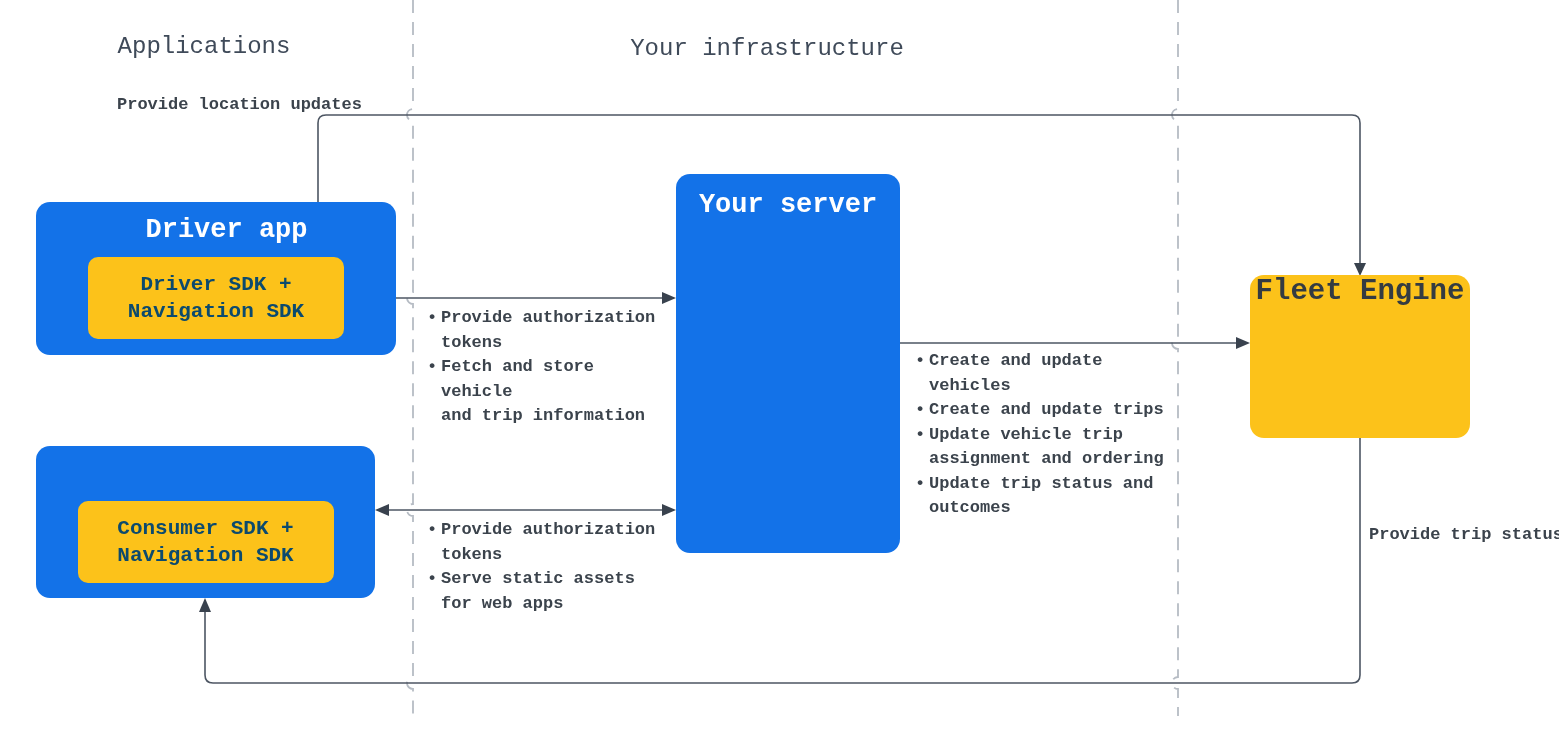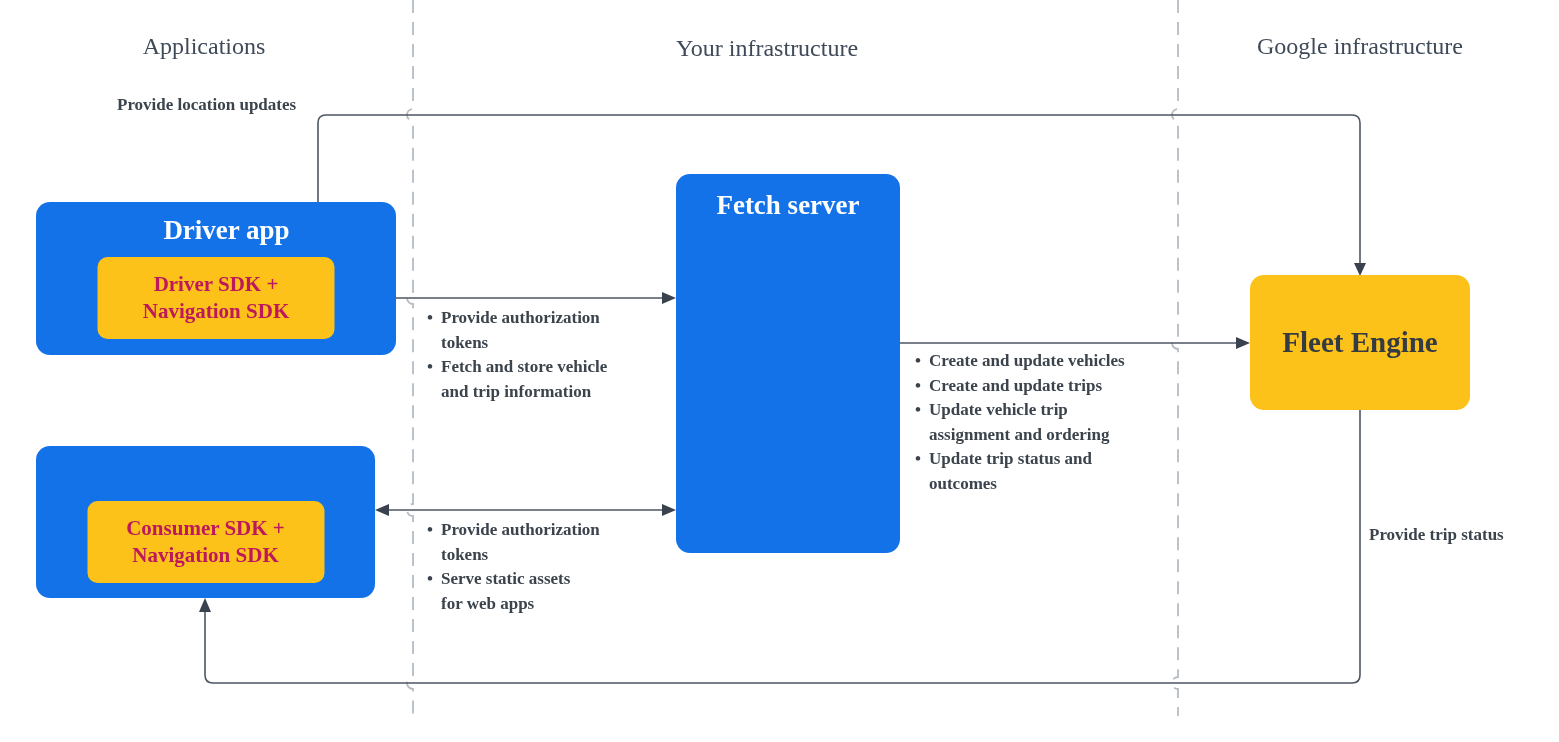--- a/index.html
+++ b/index.html
@@ -1,44 +1,44 @@
 <!DOCTYPE html>
 <html><head>
 <meta charset="utf-8">
 <style>
   html,body{margin:0;padding:0;background:#fff;}
   .canvas{
     position:relative;width:1559px;height:742px;background:#ffffff;
-    font-family:Liberation Serif, serif;overflow:hidden;
+    font-family:Liberation Mono, monospace;overflow:hidden;
   }
   svg.wires{position:absolute;left:0;top:0;width:1559px;height:742px;}
   .wire{fill:none;stroke:#4d5663;stroke-width:1.6px;}
   .lane{fill:none;stroke:#b6bcc4;stroke-width:1.8px;stroke-dasharray:13 9;}
   .ahead{fill:#39424e;stroke:none;}
 
   .col-header{position:absolute;font-size:24px;color:#3f4a59;text-align:center;white-space:nowrap;}
   .h-apps{left:54px;top:33px;width:300px;}
   .h-your{left:617px;top:35px;width:300px;}
   .h-google{left:1210px;top:33px;width:300px;}
 
   .node{position:absolute;background:#1372e8;border-radius:14px;color:#fff;}
   .driver{left:36px;top:202px;width:339px;height:153px;padding-left:21px;}
   .consumer{left:36px;top:446px;width:339px;height:152px;}
   .server{left:676px;top:174px;width:224px;height:379px;}
   .node-title{font-weight:bold;font-size:27px;text-align:center;margin-top:13px;}
   .server .node-title{margin-top:16px;}
   .sdk{
-    position:absolute;left:50%;transform:translateX(-50%);top:55px;width:237px;height:82px;
-    background:#fcc21a;border-radius:10px;color:#be185d;font-weight:bold;font-size:21px;
+    position:absolute;left:50%;transform:translateX(-50%);top:55px;width:256px;height:82px;
+    background:#fcc21a;border-radius:10px;color:#0c4a6e;font-weight:bold;font-size:21px;
     text-align:center;display:flex;align-items:center;justify-content:center;line-height:1.3;
     padding:0 8px;box-sizing:border-box;
   }
   .fleet{
-    position:absolute;left:1250px;top:275px;width:220px;height:135px;background:#fcc21a;
-    border-radius:14px;display:flex;align-items:center;justify-content:center;
+    position:absolute;left:1250px;top:275px;width:220px;height:163px;background:#fcc21a;
+    border-radius:14px;display:flex;align-items:flex-start;justify-content:center;
     font-size:29px;font-weight:bold;color:#343b42;
   }
 
   .edge-label{position:absolute;font-weight:bold;font-size:17px;color:#3b434c;white-space:nowrap;}
   .lbl-loc{left:117px;top:95px;}
   .lbl-trip{left:1369px;top:525px;}
 
   .bullets{position:absolute;font-weight:bold;font-size:17px;line-height:24.5px;color:#3b434c;}
   .b1{left:427px;top:306px;width:235px;}
   .b2{left:915px;top:349px;width:275px;}
@@ -69,33 +69,32 @@
 
     <path class="wire" d="M900 343 H1238"></path>
     <path class="ahead" d="M1250 343 L1236 337 L1236 349 Z"></path>
 
     <path class="wire" d="M1360 410 V675 Q1360 683 1352 683 H213 Q205 683 205 675 V610"></path>
     <path class="ahead" d="M205 598 L199 612 L211 612 Z"></path>
   </svg>
 
   <div class="col-header h-apps">Applications</div>
   <div class="col-header h-your">Your infrastructure</div>
-  <div class="col-header h-google">Google infrastructure</div>
 
   <div class="node driver">
     <div class="node-title">Driver app</div>
     <div class="sdk">Driver SDK + Navigation SDK</div>
   </div>
 
   <div class="node consumer">
     <div class="sdk">Consumer SDK + Navigation SDK</div>
   </div>
 
   <div class="node server">
-    <div class="node-title">Fetch server</div>
+    <div class="node-title">Your server</div>
   </div>
 
   <div class="fleet">
     <span>Fleet Engine</span>
   </div>
 
   <div class="edge-label lbl-loc">Provide location updates</div>
   <div class="edge-label lbl-trip">Provide trip status</div>
 
   <div class="bullets b1">

